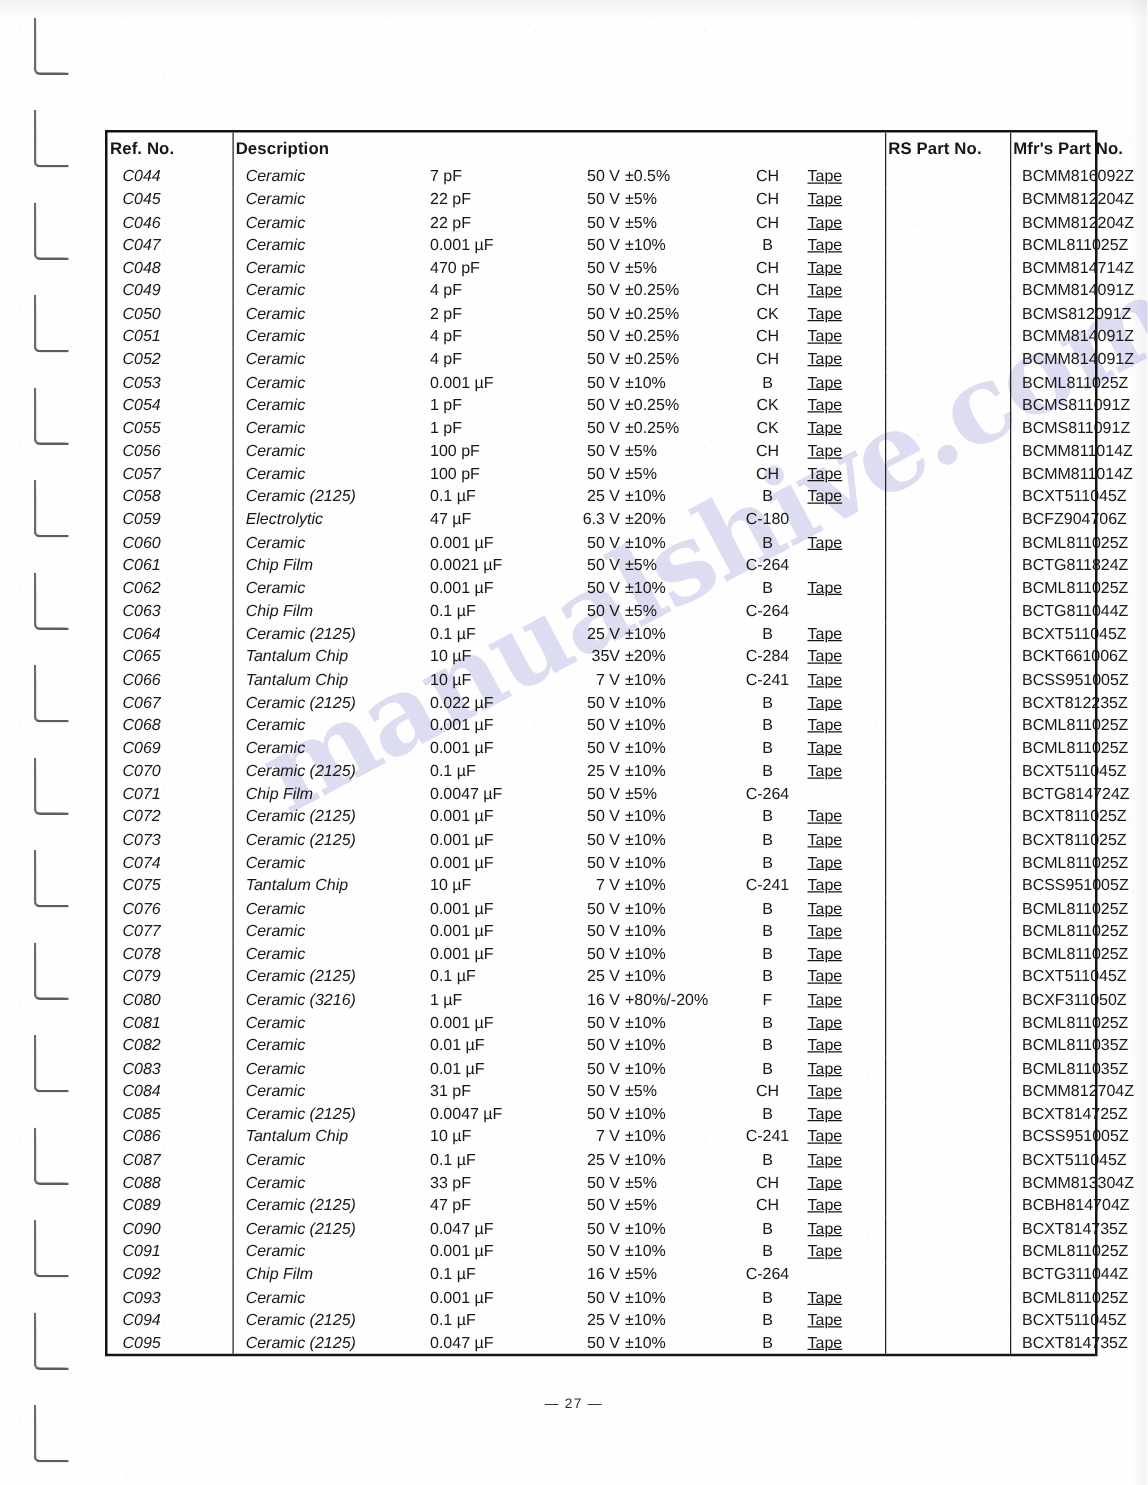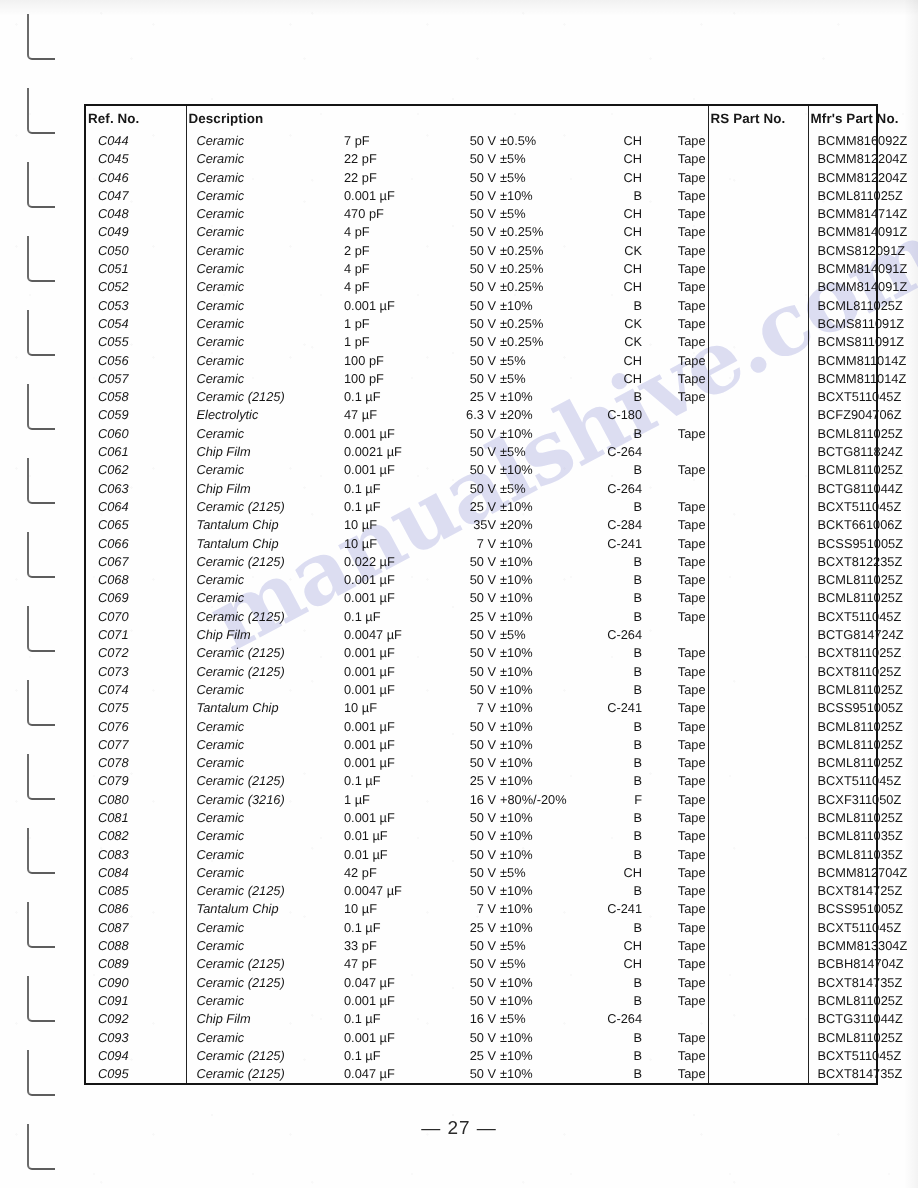--- a/index.html
+++ b/index.html
@@ -115,42 +115,42 @@
     vertical-align: middle;
     white-space: nowrap;
     overflow: visible;
   }
 
   .c-ref      { width: 100px; padding-left: 12px !important; text-align: left; font-style: italic; }
   .c-type     { width: 150px; padding-left: 10px !important; text-align: left; font-style: italic; }
   .c-val      { width: 104px; text-align: left; padding-left: 8px !important; }
   .c-volt     { width: 58px;  text-align: right; }
   .c-tol      { width: 84px;  text-align: left; }
-  .c-code     { width: 62px;  text-align: right; padding-left: 4px !important;}
-  .c-tape     { width: 64px;  text-align: right; }
+  .c-code     { width: 62px;  text-align: center; padding-left: 4px !important;}
+  .c-tape     { width: 64px;  text-align: left; text-decoration: underline; }
   .c-rs       { width: 100px; text-align: center; }
   .c-mfr      { width: 140px; text-align: left; padding-left: 9px !important; }
 
   
   th.desc-head { }
 
   
   tbody td, thead th {
     color: #171717;
     text-rendering: geometricPrecision;
   }
 
   
   #page-number {
     position: absolute;
     left: 0;
     top: 1117px;
     width: 918px;
     text-align: center;
-    font-size: 19px;
+    font-size: 11px;
     color: #2a2a2a;
     font-family: "Liberation Sans", sans-serif;
     letter-spacing: 1px;
   }
 
   
   .edge-shade-top {
     position: absolute;
     left: 0; top: 0; width: 918px; height: 16px;
     background: linear-gradient(to bottom, rgba(0,0,0,0.05), rgba(0,0,0,0));
@@ -647,21 +647,21 @@
           <td class="c-volt">50 V</td>
           <td class="c-tol">±10%</td>
           <td class="c-code">B</td>
           <td class="c-tape">Tape</td>
           <td class="c-rs vsep"></td>
           <td class="c-mfr vsep">BCML811035Z</td>
         </tr>
         <tr>
           <td class="c-ref">C084</td>
           <td class="c-type vsep">Ceramic</td>
-          <td class="c-val">42 pF</td>
+          <td class="c-val">31 pF</td>
           <td class="c-volt">50 V</td>
           <td class="c-tol">±5%</td>
           <td class="c-code">CH</td>
           <td class="c-tape">Tape</td>
           <td class="c-rs vsep"></td>
           <td class="c-mfr vsep">BCMM812704Z</td>
         </tr>
         <tr>
           <td class="c-ref">C085</td>
           <td class="c-type vsep">Ceramic (2125)</td>

